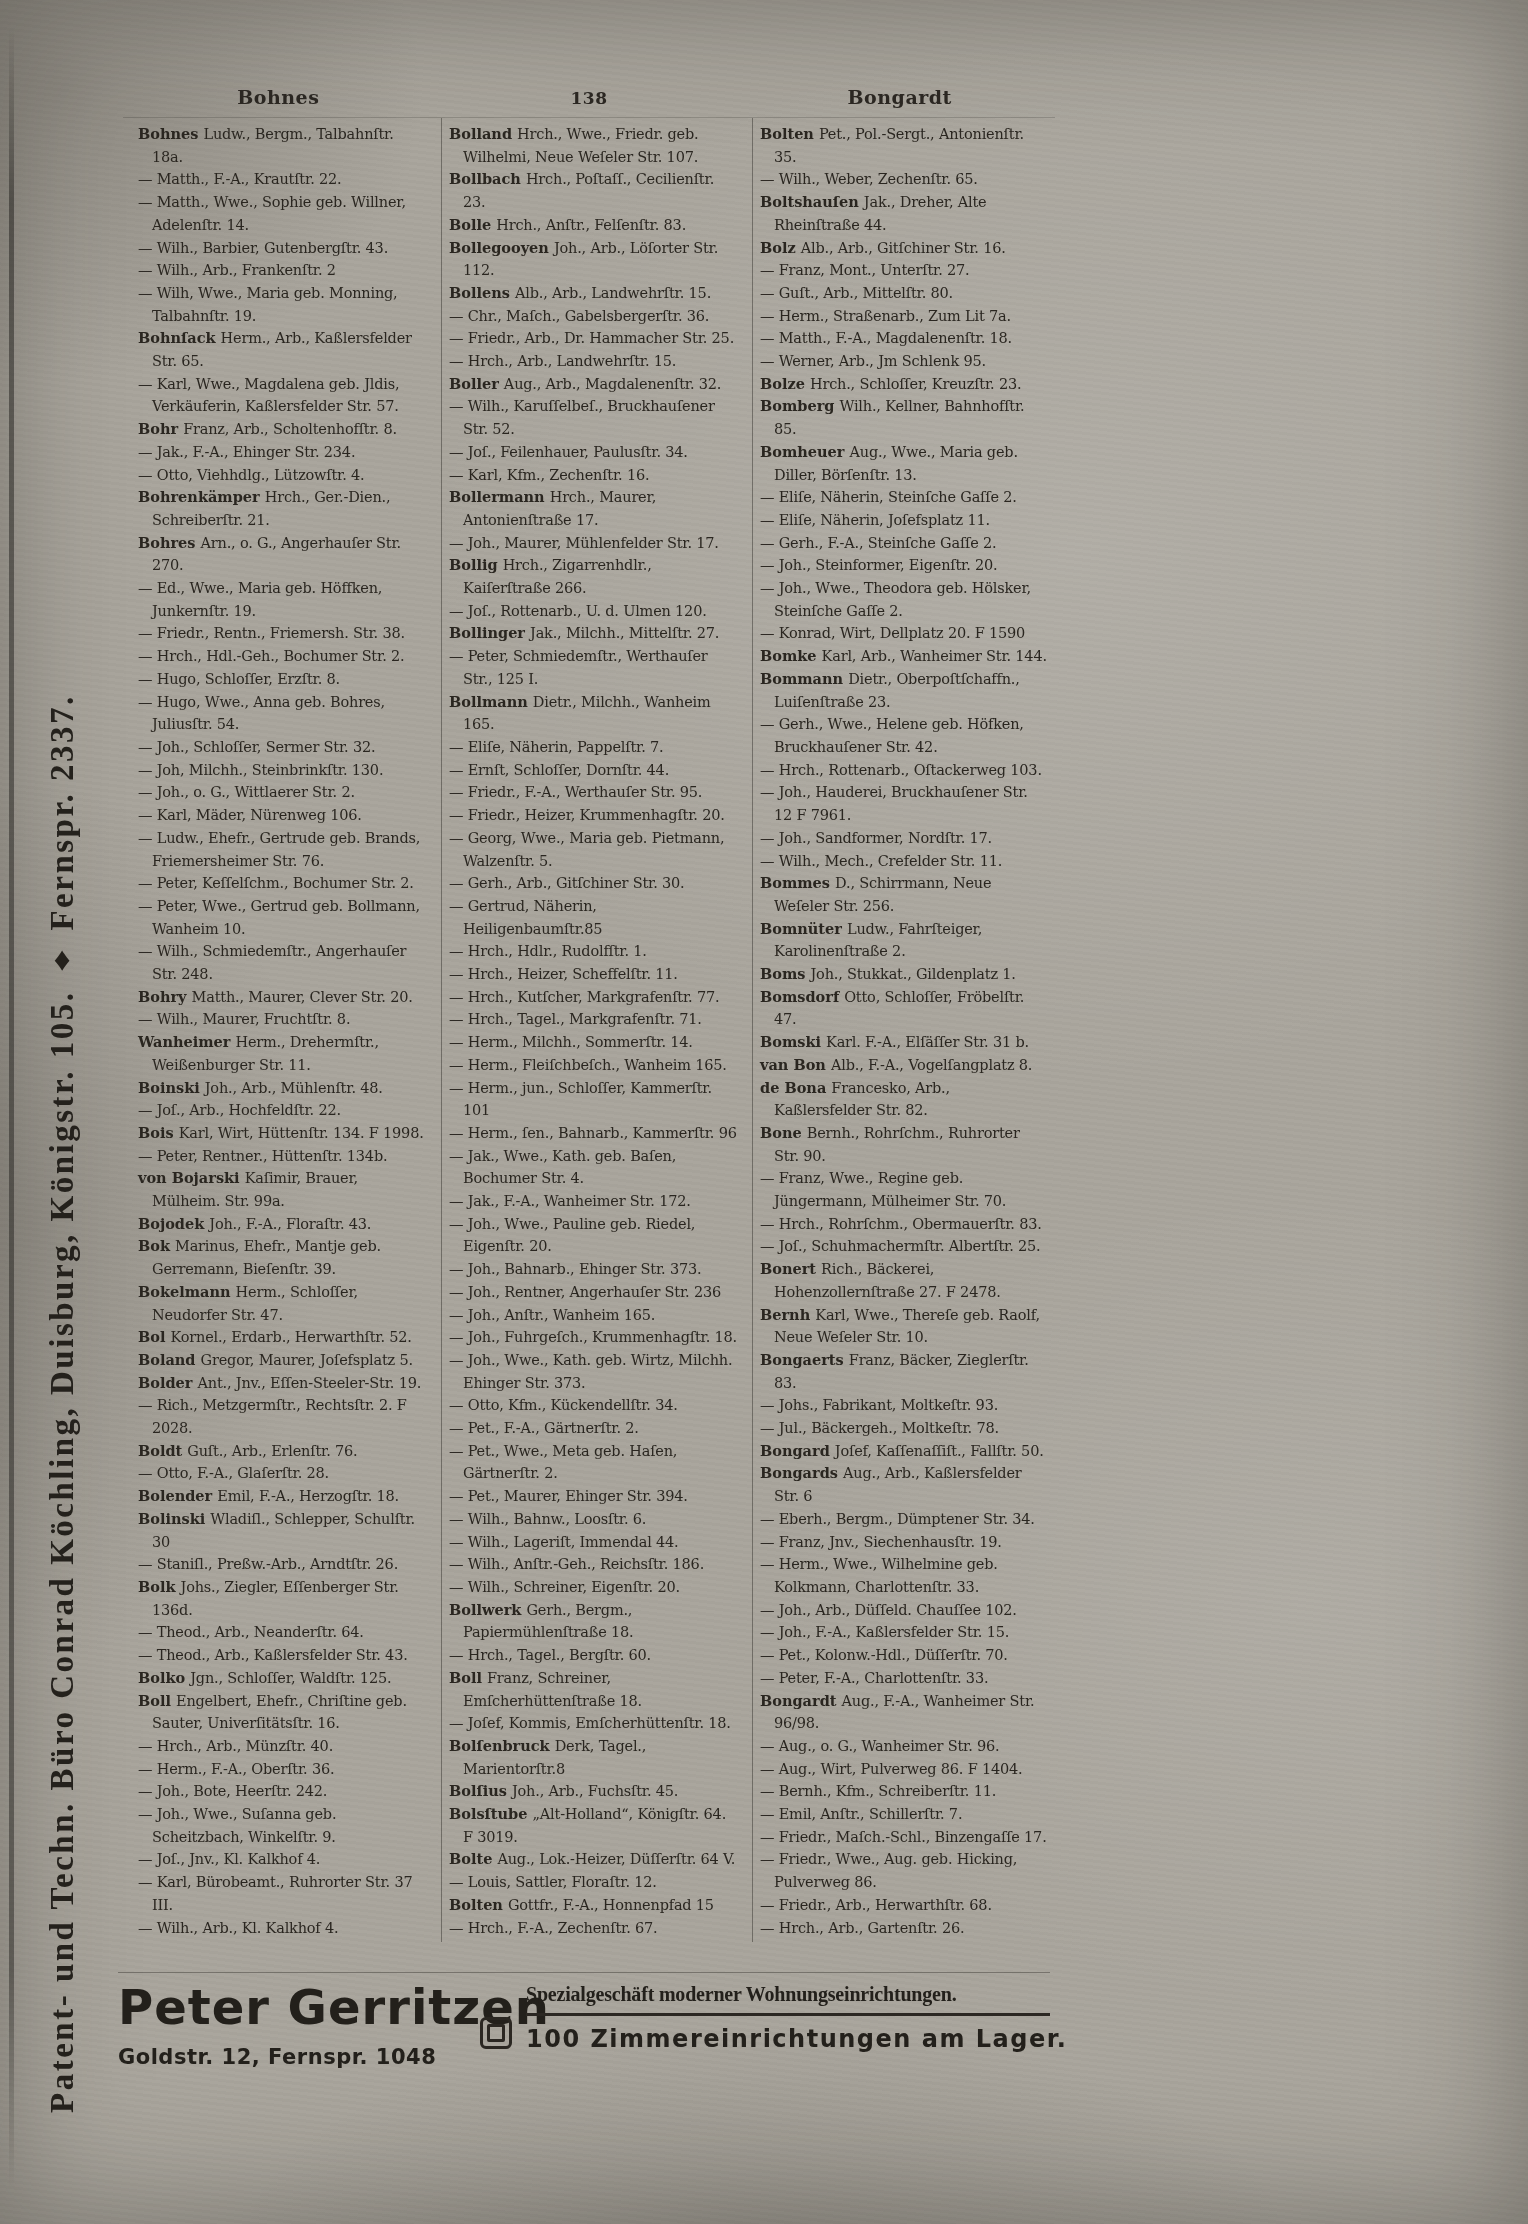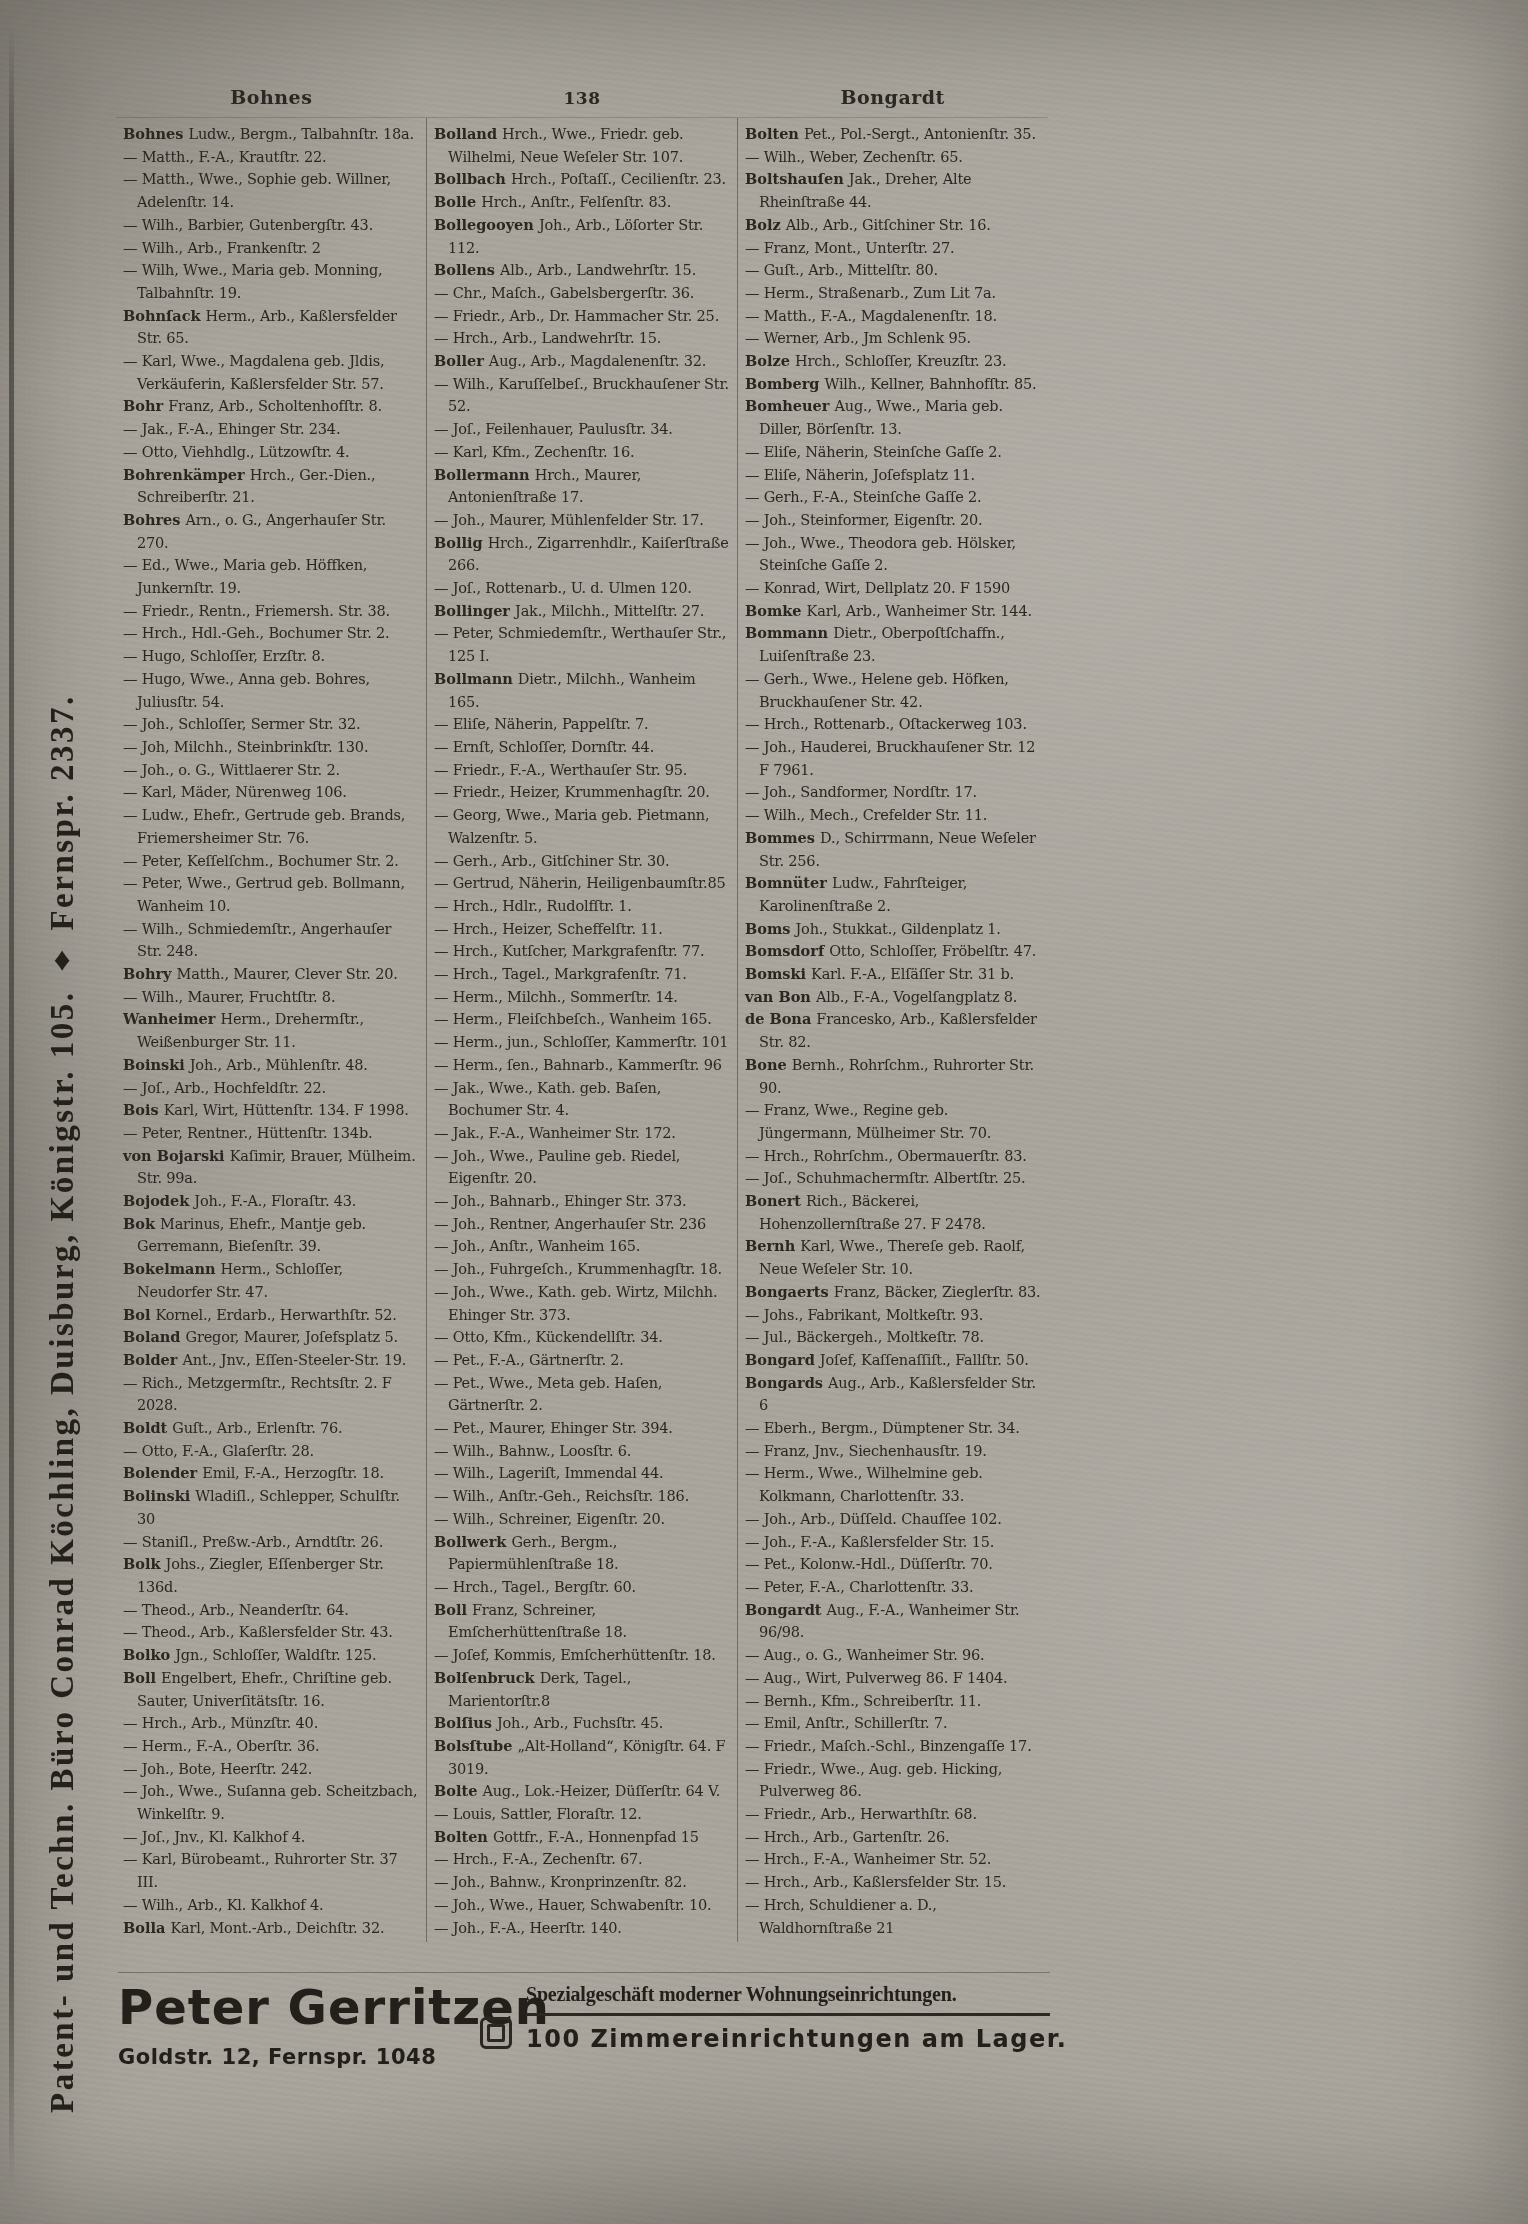--- a/index.html
+++ b/index.html
@@ -29,29 +29,29 @@
   }
   
   .sidebar-ad{
     position:absolute;left:44px;top:108px;height:2005px;
     writing-mode:vertical-rl;transform:rotate(180deg);
     font-family:"Liberation Serif","DejaVu Serif",serif;
     font-weight:bold;font-size:33px;letter-spacing:2.5px;
     color:#24211c;white-space:nowrap;
   }
   
-  .content{position:absolute;left:116px;top:86px;width:932px;}
+  .content{position:absolute;left:123px;top:86px;width:932px;}
   .page-header{display:flex;align-items:baseline;height:26px;}
   .page-header .h{flex:1;text-align:center;font-weight:bold;font-size:19px;letter-spacing:.5px;}
   .page-header .num{font-weight:bold;font-size:17px;}
   .columns{
     display:flex;margin-top:5px;height:1824px;overflow:hidden;
     border-top:1px solid rgba(43,40,35,.22);
   }
-  .col{flex:1;min-width:0;padding:5px 7px 0;overflow:hidden;}
+  .col{flex:1;min-width:0;padding:5px 7px 0;overflow:hidden;margin-left:8px;}
   .col + .col{border-left:1px solid rgba(43,40,35,.45);}
   .entry{
     font-size:14.5px;line-height:22.7px;letter-spacing:-0.2px;
     padding-left:14px;text-indent:-14px;
     color:#2a2620;
   }
   .entry b{font-weight:bold;letter-spacing:0;}
   
   .footer{
     position:absolute;left:118px;top:1972px;width:932px;

